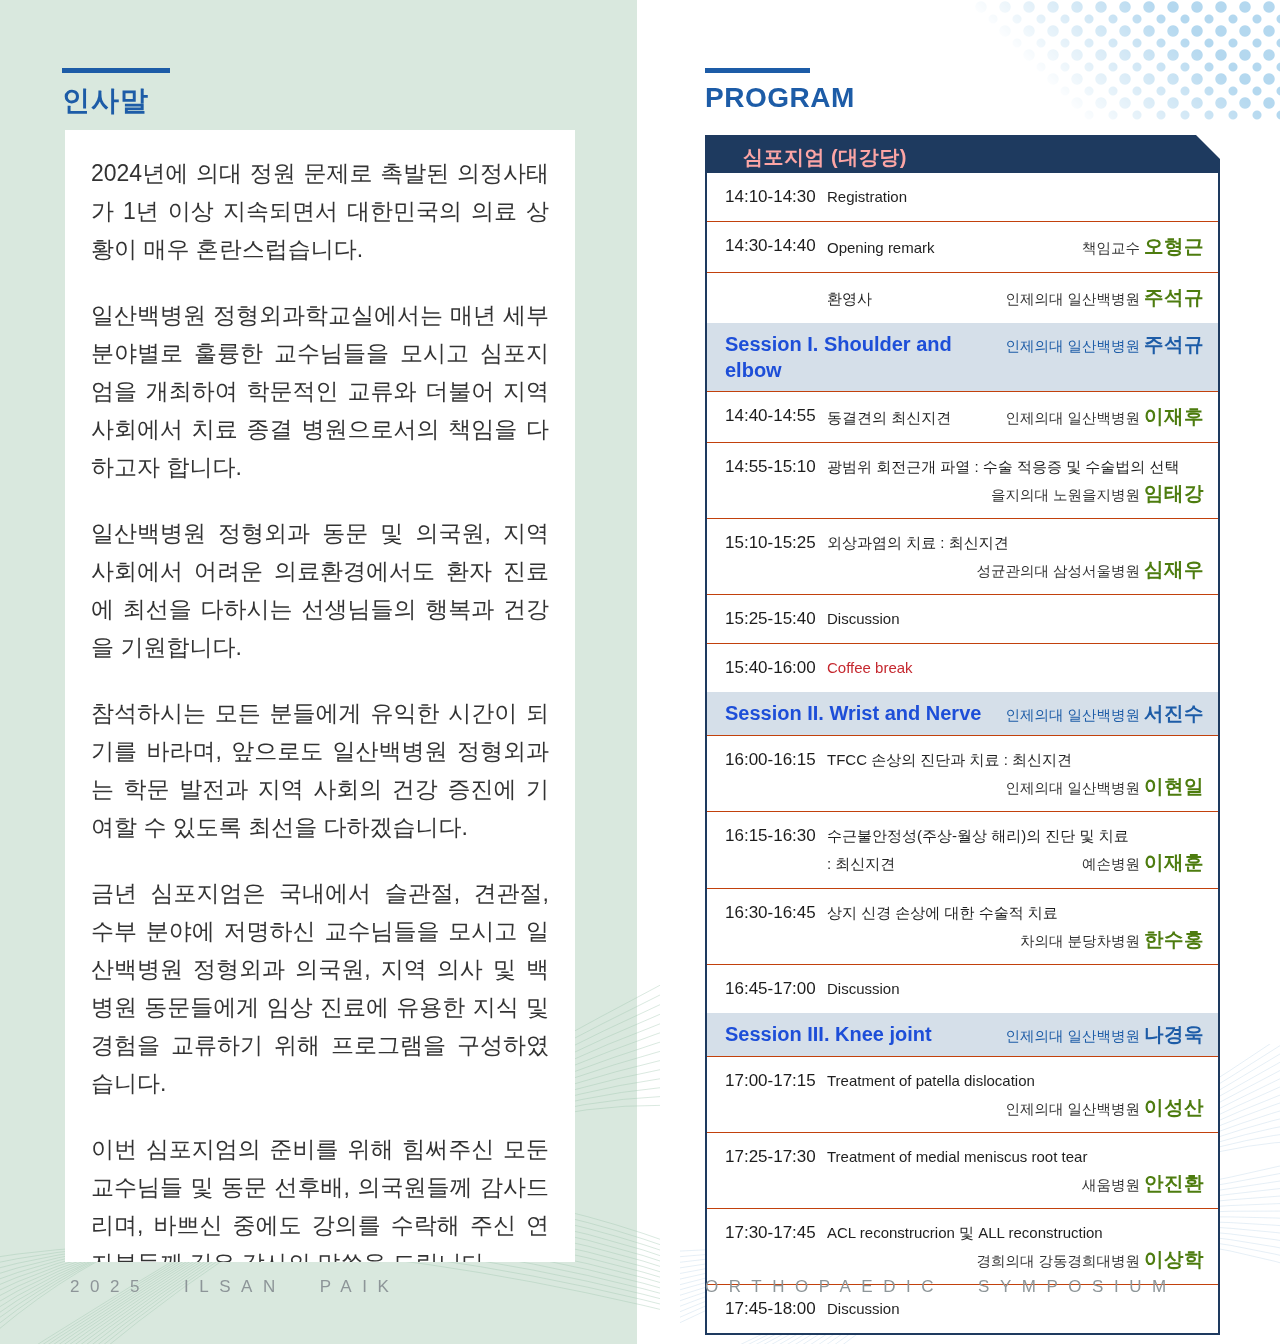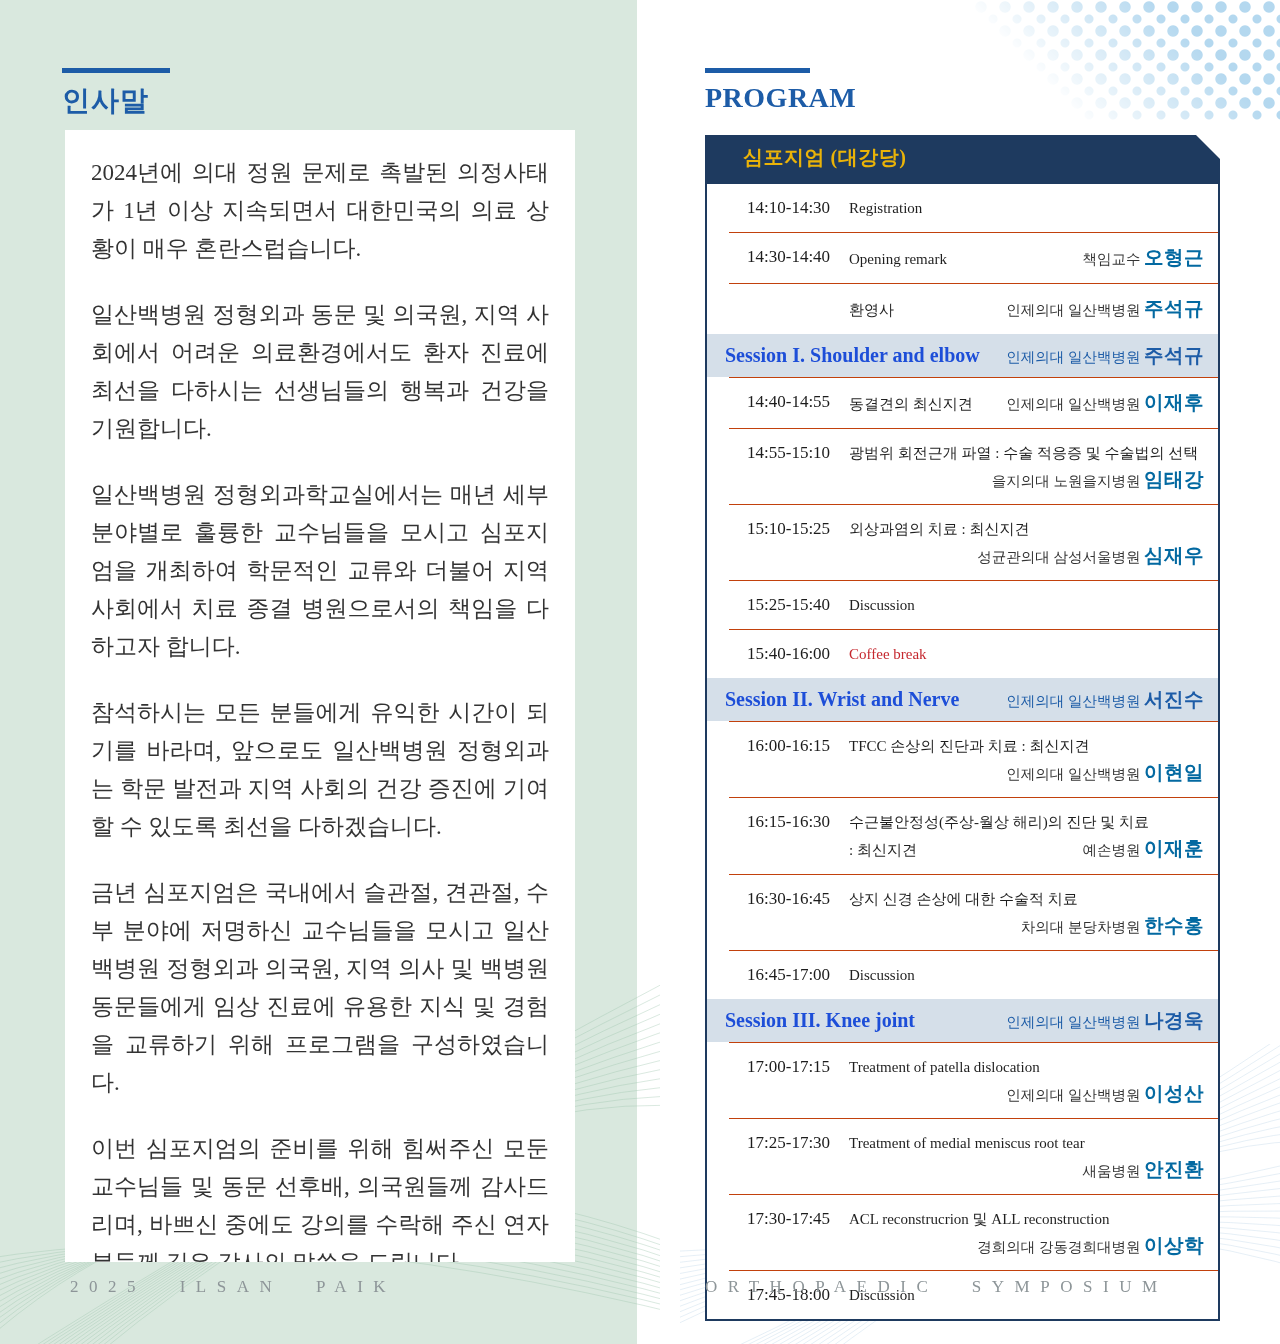--- a/index.html
+++ b/index.html
@@ -1,21 +1,21 @@
 <!DOCTYPE html>
 <html><head>
 <meta charset="utf-8">
 <style>
   html,body{margin:0;padding:0;background:#ffffff;}
   .page{
     position:relative;
     width:1280px;height:1344px;
     overflow:hidden;
     background:#ffffff;
-    font-family:Liberation Serif, serif;
+    font-family:Liberation Sans, sans-serif;
     color:#222;
   }
   
   .left-bg{
     position:absolute;left:0;top:0;width:637px;height:1344px;
     background:#d9e8de;
   }
   
   .dots{
     position:absolute;right:0;top:0;width:330px;height:120px;
@@ -52,38 +52,38 @@
   .sig-line2{font-size:19px;line-height:40px;}
   .sig-name{font-size:24px;font-weight:bold;letter-spacing:3px;color:#222;}
   
   .program{
     position:absolute;left:705px;top:135px;width:515px;
     background:#ffffff;
     border:2px solid #1e3a5f;box-sizing:border-box;
     clip-path:polygon(0 0,calc(100% - 24px) 0,100% 24px,100% 100%,0 100%);
   }
   .tbl-head{
-    background:#1e3a5f;color:#eab308;
+    background:#1e3a5f;color:#fca5a5;
     font-size:20px;font-weight:bold;
-    padding:7px 10px 13px 36px;letter-spacing:0.5px;
+    padding:7px 10px 2px 36px;letter-spacing:0.5px;
   }
   .row{border-top:1px solid #c2410c;}
   .row:first-child{border-top:none;}
-  .row.item{display:flex;align-items:flex-start;padding:11px 14px 11px 18px;margin-left:22px;}
+  .row.item{display:flex;align-items:flex-start;padding:11px 14px 11px 18px;}
   .row .time{
     flex:0 0 102px;font-size:17px;color:#1c1c1c;line-height:26px;
     white-space:nowrap;
   }
   .row .cell{flex:1;min-width:0;}
   .line1,.line2{display:flex;justify-content:space-between;align-items:baseline;}
   .row .title{font-size:15px;color:#1f1f1f;line-height:26px;text-align:right;}
   .row .title.red{color:#c5282f;}
   .speaker{white-space:nowrap;margin-left:12px;}
   .speaker .affil{font-size:14.5px;color:#333;}
-  .speaker .name{font-size:19.5px;font-weight:bold;color:#0369a1;letter-spacing:0.5px;}
+  .speaker .name{font-size:19.5px;font-weight:bold;color:#4d7c0f;letter-spacing:0.5px;}
   .row.session{
     display:flex;justify-content:space-between;align-items:baseline;
     background:#d5dfe9;border-top:none;
     padding:8px 14px 8px 18px;
   }
   .row.session .s-title{color:#1d4ed8;font-size:20px;font-weight:bold;line-height:26px;}
   .row.session .speaker .affil{color:#1d5ca7;font-size:14.5px;}
   .row.session .speaker .name{color:#1d5ca7;font-size:19.5px;}
   
   .footer{
@@ -167,22 +167,22 @@
     </svg>
 
   <div class="dots"></div>
 
   <div class="rule rule-left"></div>
   <h1 class="sec-title sec-title-left">인사말</h1>
 
   <div class="greet-box">
     <div id="greeting-paragraphs">
         <p>2024년에 의대 정원 문제로 촉발된 의정사태가 1년 이상 지속되면서 대한민국의 의료 상황이 매우 혼란스럽습니다.</p>
+        <p>일산백병원 정형외과학교실에서는 매년 세부 분야별로 훌륭한 교수님들을 모시고 심포지엄을 개최하여 학문적인 교류와 더불어 지역 사회에서 치료 종결 병원으로서의 책임을 다하고자 합니다.</p>
         <p>일산백병원 정형외과 동문 및 의국원, 지역 사회에서 어려운 의료환경에서도 환자 진료에 최선을 다하시는 선생님들의 행복과 건강을 기원합니다.</p>
-        <p>일산백병원 정형외과학교실에서는 매년 세부 분야별로 훌륭한 교수님들을 모시고 심포지엄을 개최하여 학문적인 교류와 더불어 지역 사회에서 치료 종결 병원으로서의 책임을 다하고자 합니다.</p>
         <p>참석하시는 모든 분들에게 유익한 시간이 되기를 바라며, 앞으로도 일산백병원 정형외과는 학문 발전과 지역 사회의 건강 증진에 기여할 수 있도록 최선을 다하겠습니다.</p>
         <p>금년 심포지엄은 국내에서 슬관절, 견관절, 수부 분야에 저명하신 교수님들을 모시고 일산백병원 정형외과 의국원, 지역 의사 및 백병원 동문들에게 임상 진료에 유용한 지식 및 경험을 교류하기 위해 프로그램을 구성하였습니다.</p>
         <p>이번 심포지엄의 준비를 위해 힘써주신 모둔 교수님들 및 동문 선후배, 의국원들께 감사드리며, 바쁘신 중에도 강의를 수락해 주신 연자분들께 깊은 감사의 말씀을 드립니다.</p>
       </div>
     <div class="signature">
       <div class="sig-line1">인제대학교 일산백병원 정형외과</div>
       <div class="sig-line2">
         <span>책임교수</span>
         <span class="sig-name">오 형 근</span>
       </div>

